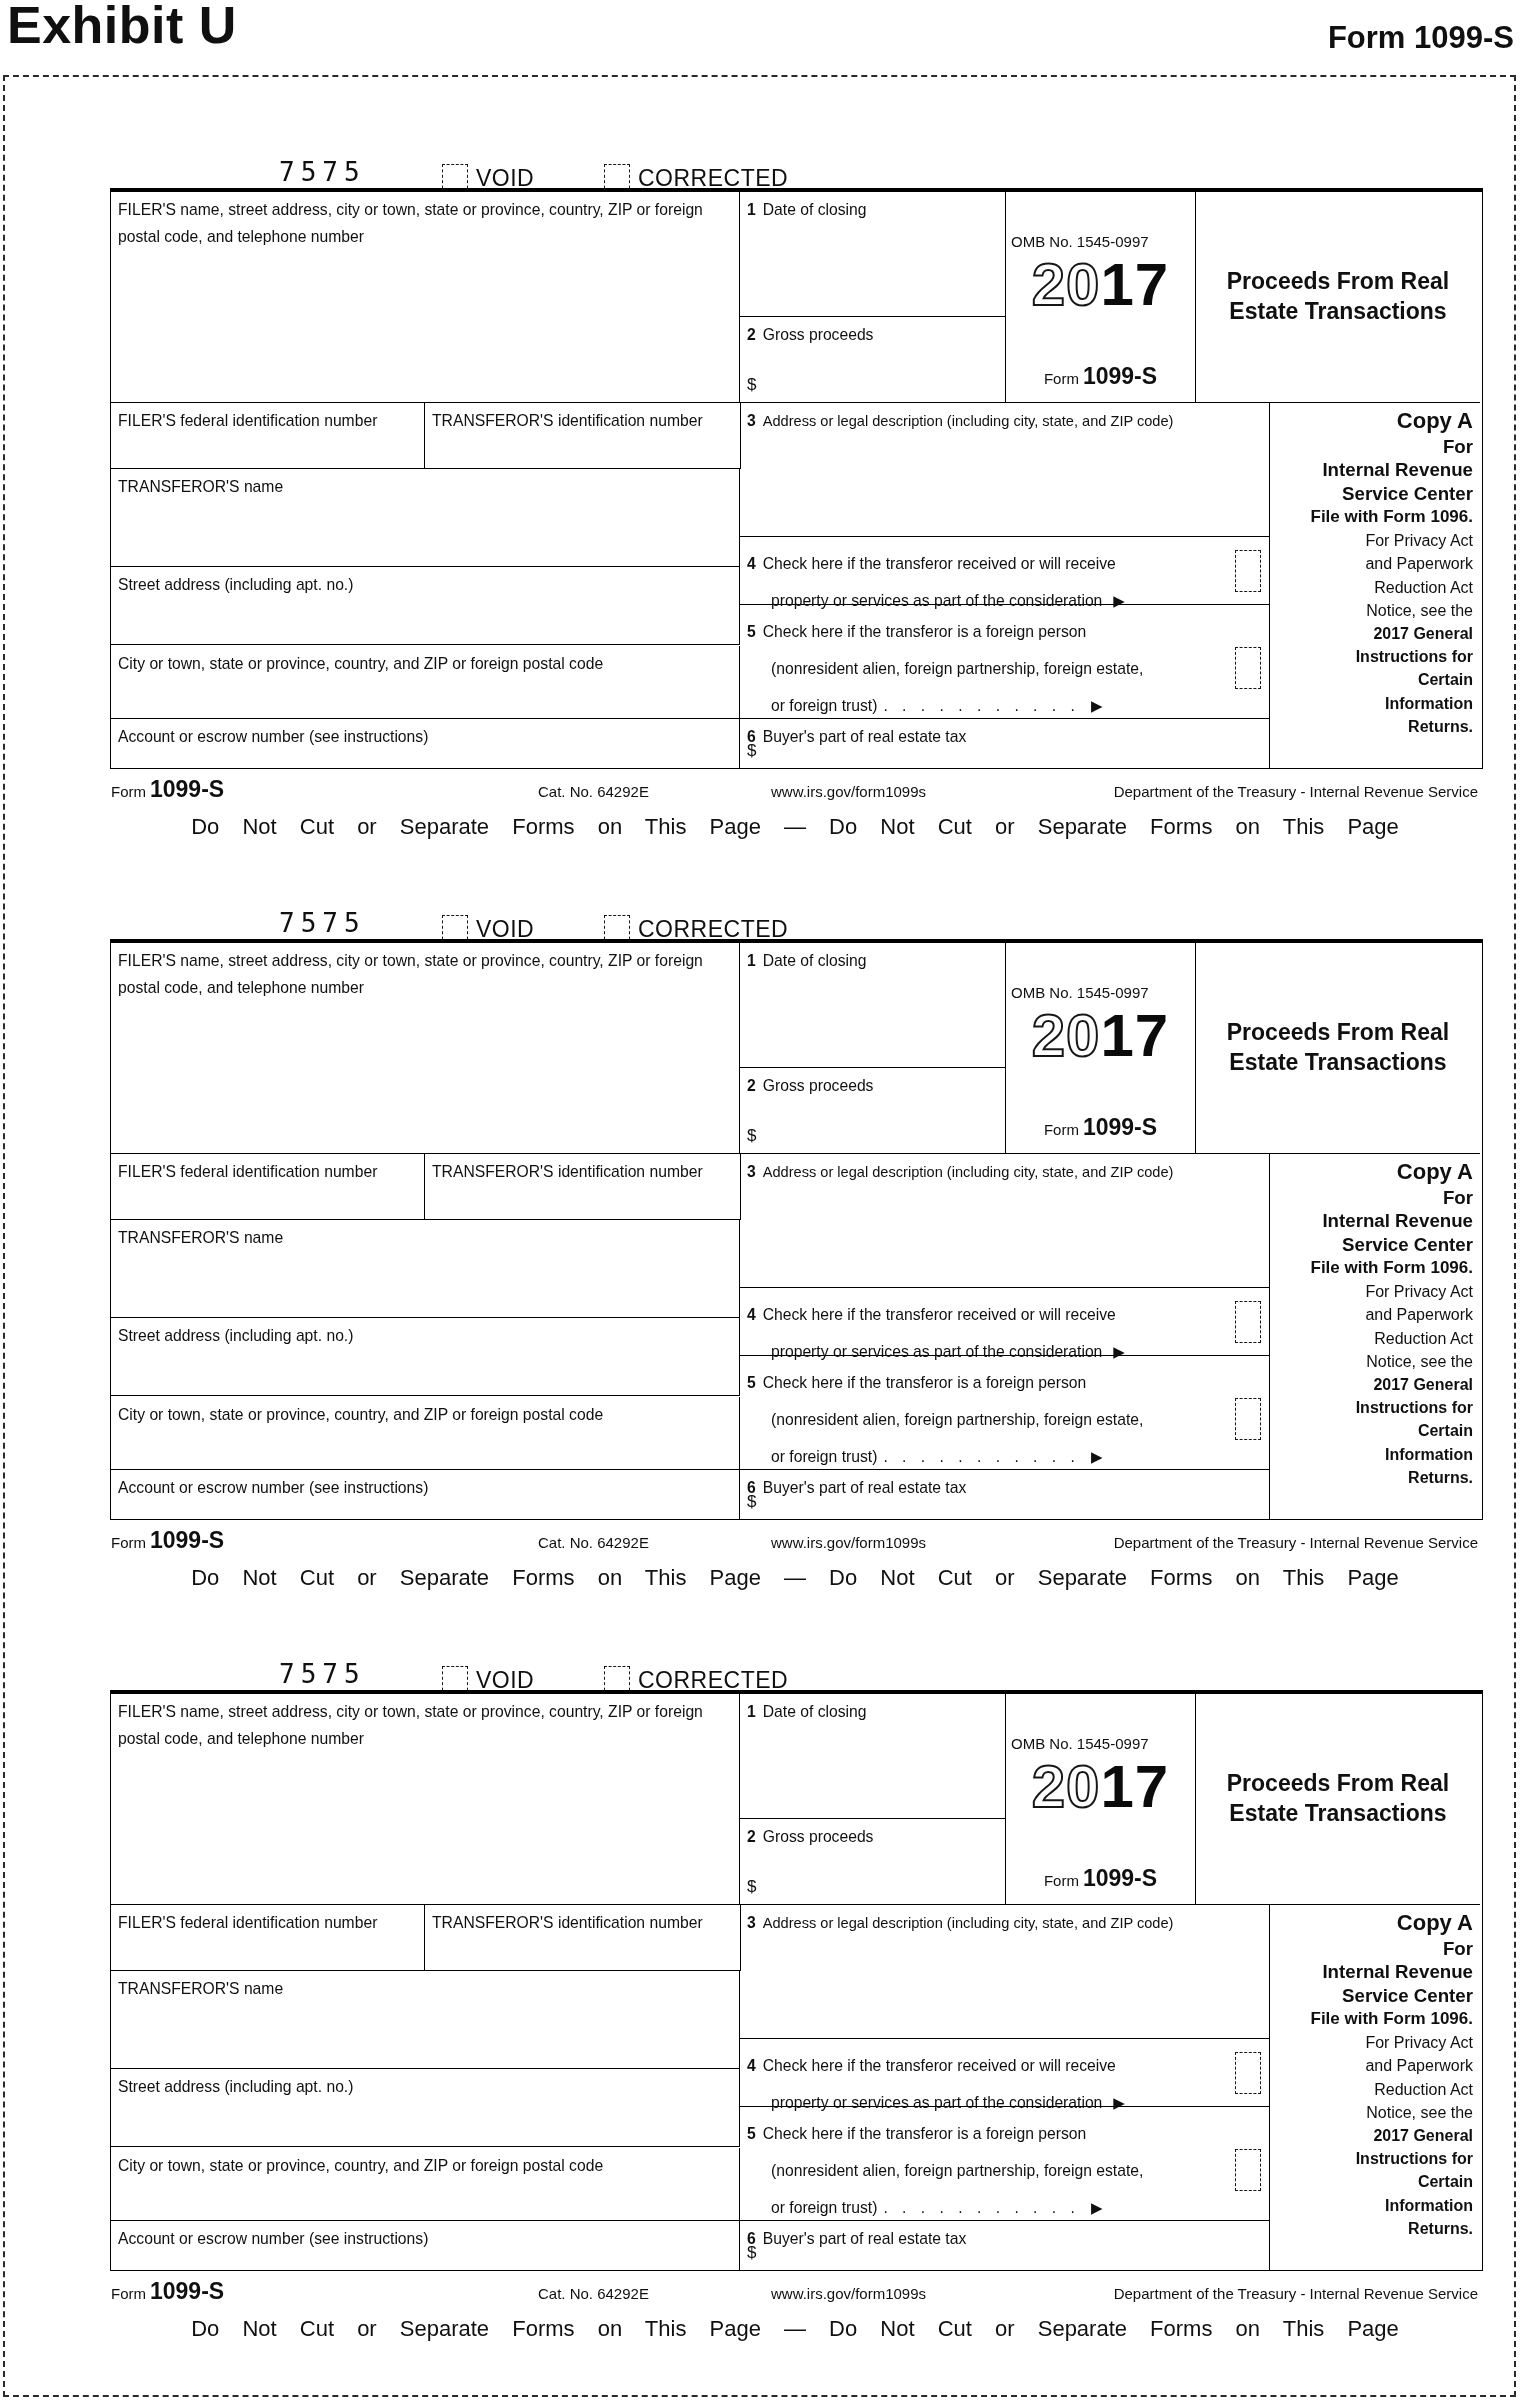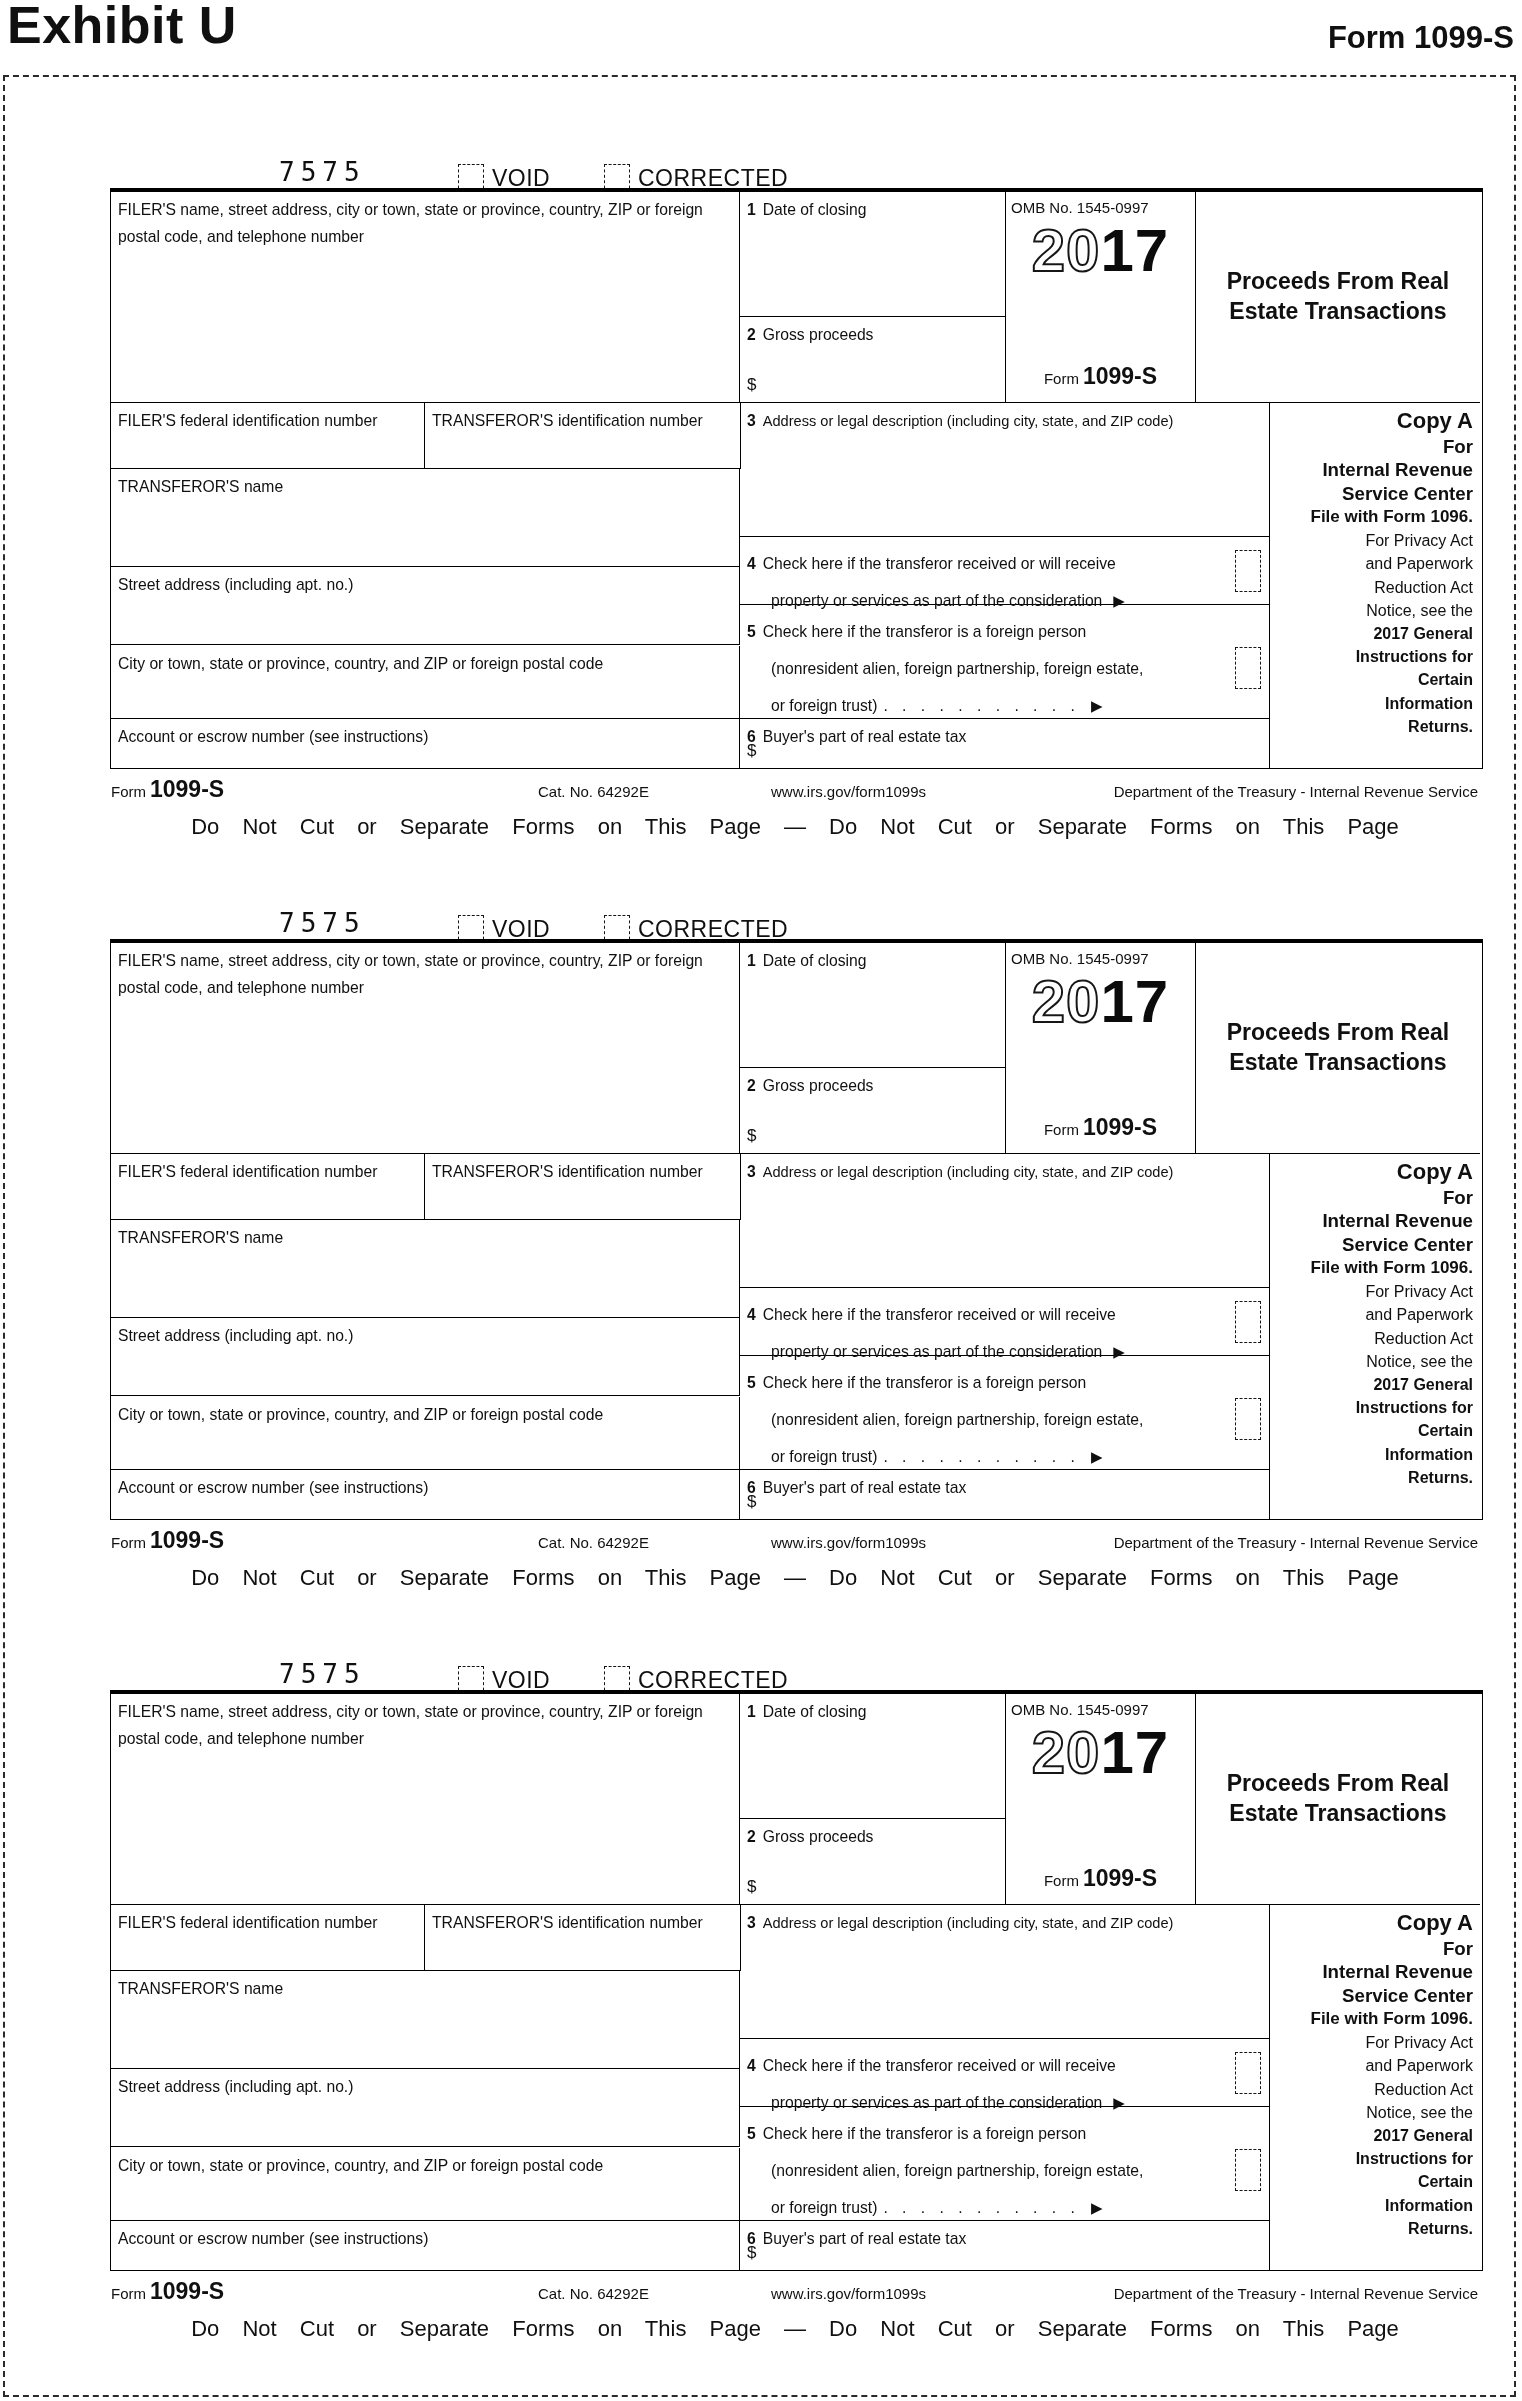--- a/index.html
+++ b/index.html
@@ -12,33 +12,33 @@
   .outer-box {position:absolute; left:3px; top:75px; width:1513px; height:2322px;
     border:2px dashed #2a2a2a; box-sizing:border-box;}
 
   .form-copy {position:absolute; left:105px; width:1370px; height:694px;}
   .fc1 {top:79px;} .fc2 {top:830px;} .fc3 {top:1581px;}
 
   .copy-header {position:absolute; left:0; top:0; width:100%; height:32px;}
   .copy-code {position:absolute; left:169px; bottom:1px; font-family:"DejaVu Sans Mono",monospace;
     font-size:26px; letter-spacing:6px;}
   .check-group {position:absolute; bottom:-6px; display:flex; align-items:flex-end; gap:8px;}
-  .vg {left:348px;gap:8px;} .cg {left:494px;}
+  .vg {left:332px;gap:8px;} .cg {left:494px;}
   .checkbox {width:26px; height:30px; border:1.5px dashed #161616; box-sizing:border-box; background:#fff;}
   .check-label {font-size:23px; padding-bottom:2px; letter-spacing:0.5px;}
 
   .form-box {position:absolute; left:0; top:32px; width:1373px; height:581px; box-sizing:border-box;
     border:1.5px solid #000; border-top:4px solid #000; background:#fff;}
   .cell {position:absolute; box-sizing:border-box; padding:4px 7px; font-size:15.7px; line-height:1.72;}
   .br {border-right:1.5px solid #000;} .bb {border-bottom:1.5px solid #000;}
   .num {font-weight:bold; padding-right:7px;}
   .nowrap {white-space:nowrap;}
 
   .omb-cell {padding:3px 5px;}
-  .omb-no {font-size:15px;}
+  .omb-no {font-size:15px;margin-top:34px;}
   .year {text-align:center; font-size:60px; font-weight:bold; letter-spacing:1px; line-height:1;}
   .year-outline {color:#fff; -webkit-text-stroke:2px #161616;}
   @supports not (-webkit-text-stroke: 1px #000) {.year-outline {color:#8a8a8a;}}
   .year-bold {color:#0b0b0b;}
   .form-id-line {position:absolute; left:0; bottom:5px; width:100%; text-align:center;}
   .f-word {font-size:15px;}
   .f-id {font-size:23px; font-weight:bold; margin-left:4px;}
 
   .title-cell {display:flex; align-items:center; justify-content:center;}
   .form-title {font-size:23px; font-weight:bold; text-align:center; width:253px; line-height:1.3;}

